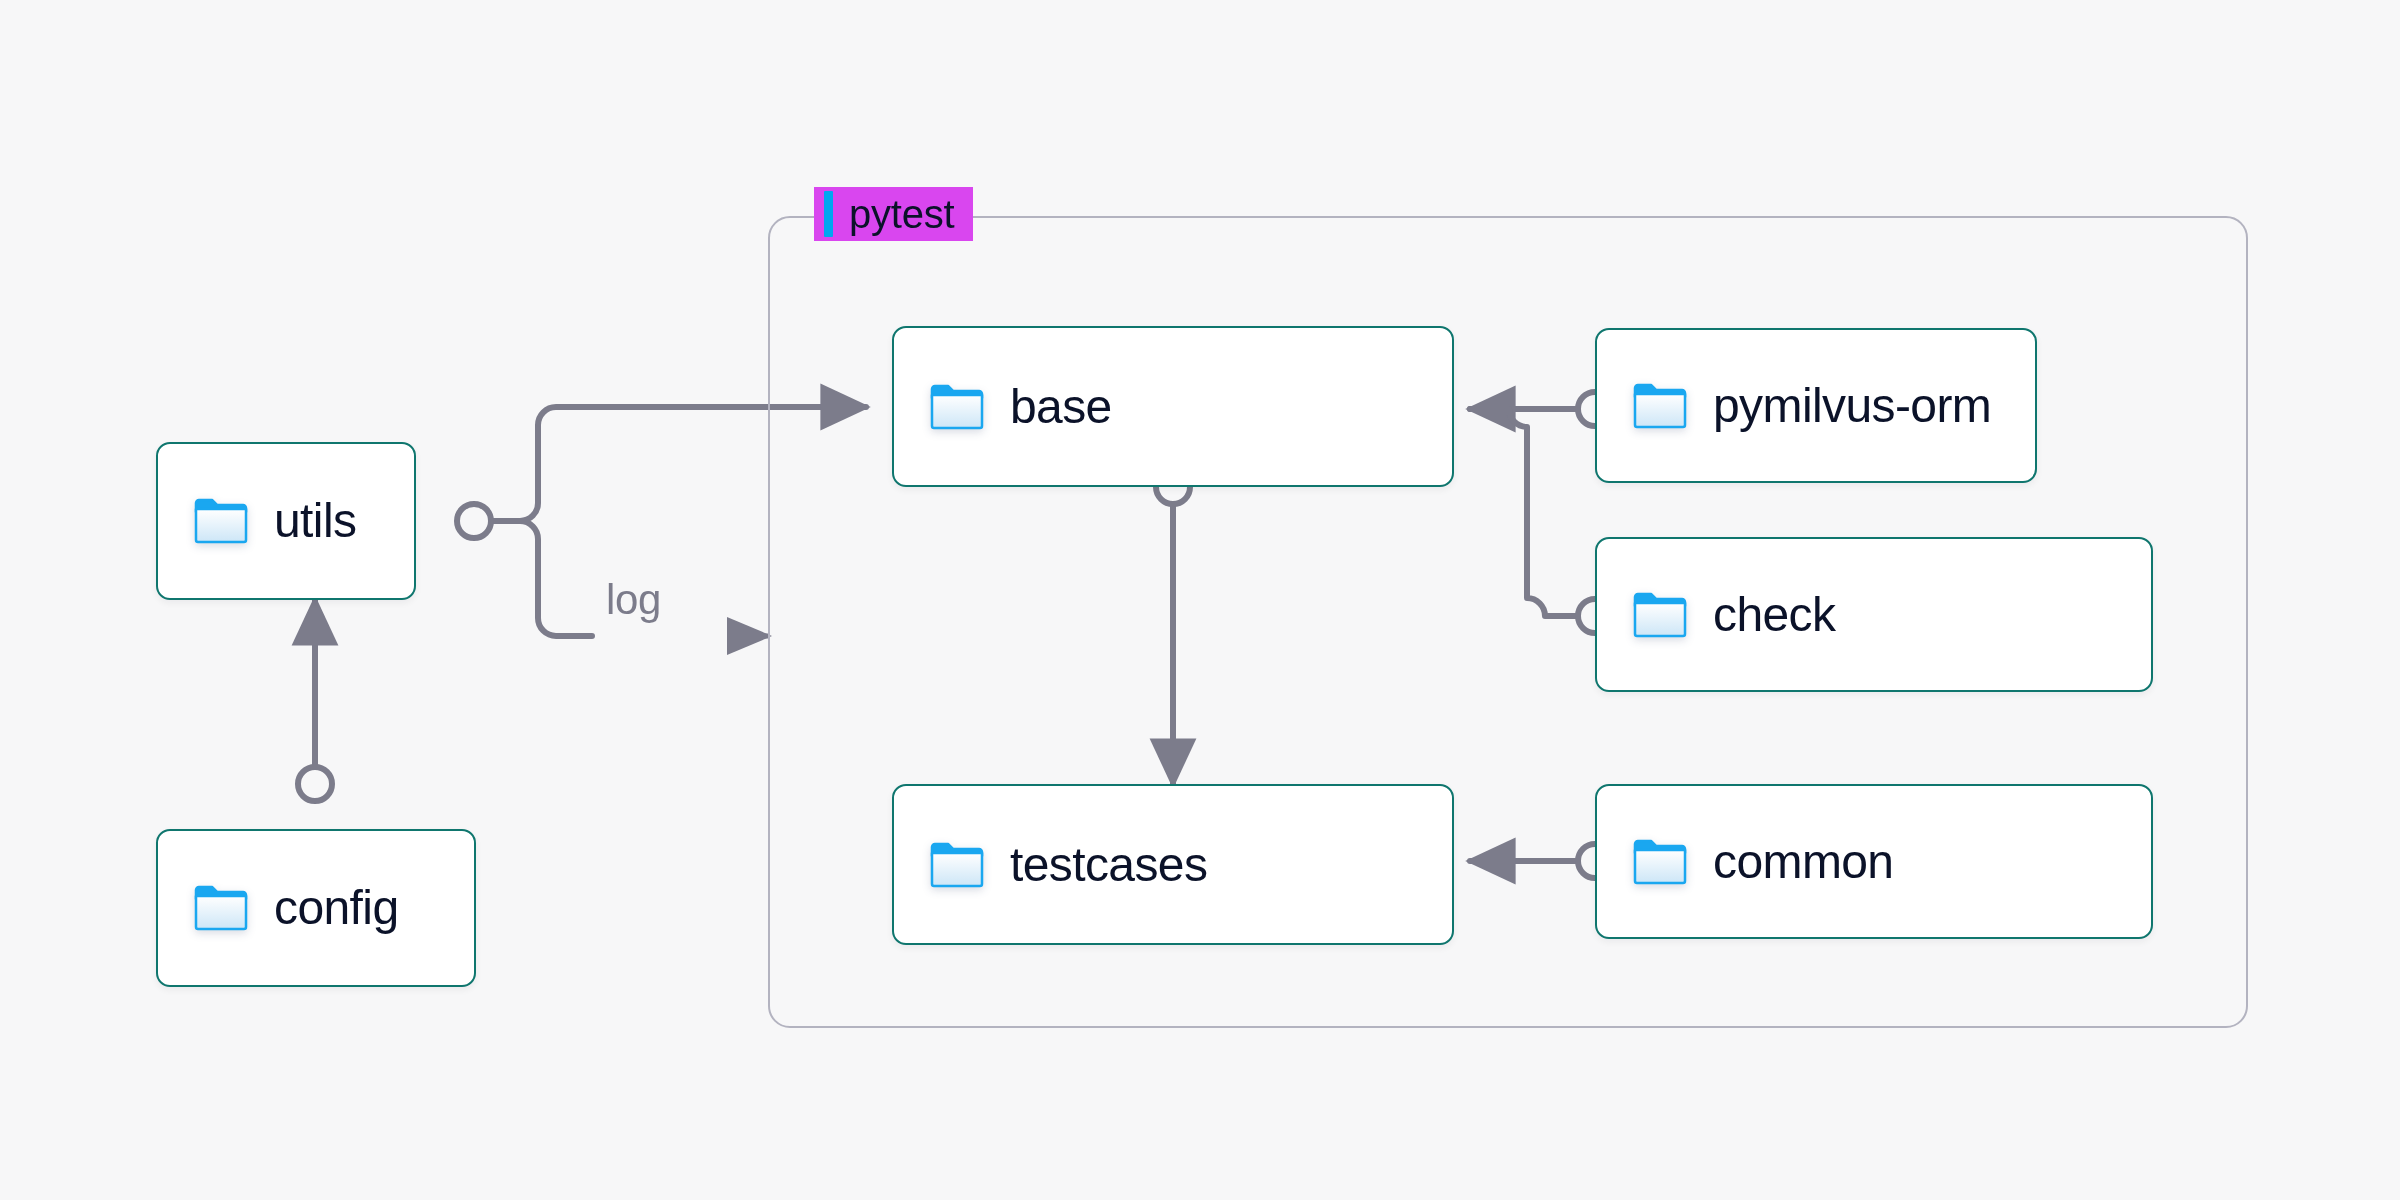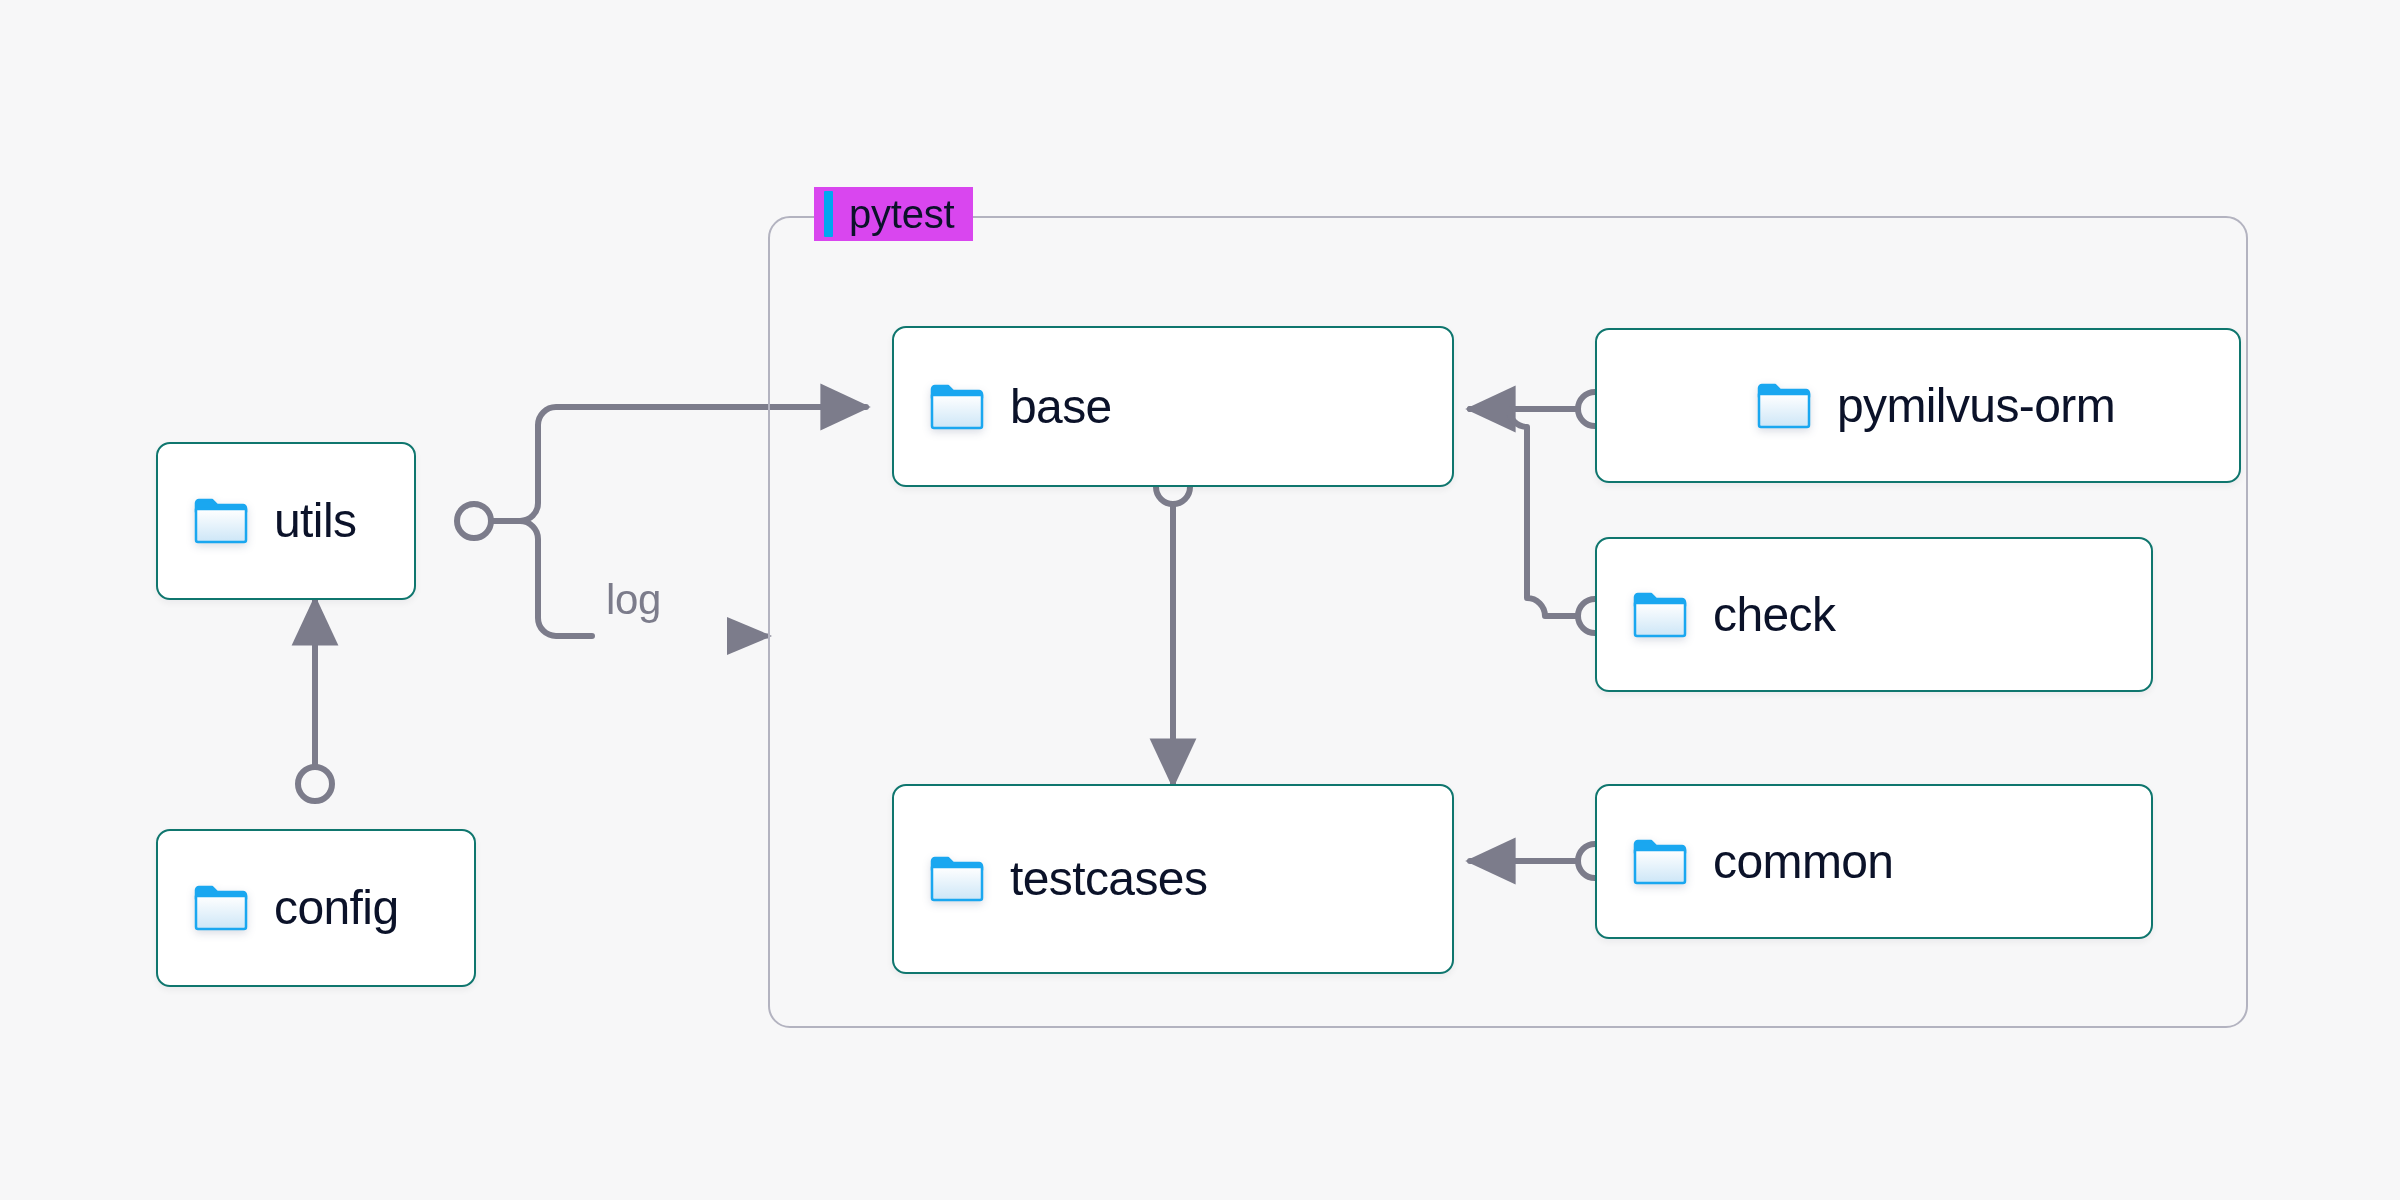--- a/index.html
+++ b/index.html
@@ -182,29 +182,29 @@
   </div>
 
   <div class="node" style="left:892px; top:326px; width:562px; height:161px;">
     <svg class="folder-icon" viewBox="0 0 54 46">
       <path d="M2,9 L2,5 A3,3 0 0 1 5,2 L18,2 L23,7 L49,7 A3,3 0 0 1 52,10 L52,14 L2,14 Z" fill="#1aa7f0" stroke="#1aa7f0" stroke-width="2.5" stroke-linejoin="round"></path>
       <path d="M2,11 L52,11 L52,42 A2,2 0 0 1 50,44 L4,44 A2,2 0 0 1 2,42 Z" fill="url(#folderGrad)" stroke="#1aa7f0" stroke-width="2.5" stroke-linejoin="round"></path>
     </svg>
     <span class="label">base</span>
   </div>
 
-  <div class="node" style="left:892px; top:784px; width:562px; height:190px;">
+  <div class="node" style="left:892px; top:784px; width:562px; height:161px;">
     <svg class="folder-icon" viewBox="0 0 54 46">
       <path d="M2,9 L2,5 A3,3 0 0 1 5,2 L18,2 L23,7 L49,7 A3,3 0 0 1 52,10 L52,14 L2,14 Z" fill="#1aa7f0" stroke="#1aa7f0" stroke-width="2.5" stroke-linejoin="round"></path>
       <path d="M2,11 L52,11 L52,42 A2,2 0 0 1 50,44 L4,44 A2,2 0 0 1 2,42 Z" fill="url(#folderGrad)" stroke="#1aa7f0" stroke-width="2.5" stroke-linejoin="round"></path>
     </svg>
     <span class="label">testcases</span>
   </div>
 
-  <div class="node" style="left:1595px; top:328px; width:646px; height:155px;justify-content:center;">
+  <div class="node" style="left:1595px; top:328px; width:442px; height:155px;">
     <svg class="folder-icon" viewBox="0 0 54 46">
       <path d="M2,9 L2,5 A3,3 0 0 1 5,2 L18,2 L23,7 L49,7 A3,3 0 0 1 52,10 L52,14 L2,14 Z" fill="#1aa7f0" stroke="#1aa7f0" stroke-width="2.5" stroke-linejoin="round"></path>
       <path d="M2,11 L52,11 L52,42 A2,2 0 0 1 50,44 L4,44 A2,2 0 0 1 2,42 Z" fill="url(#folderGrad)" stroke="#1aa7f0" stroke-width="2.5" stroke-linejoin="round"></path>
     </svg>
     <span class="label">pymilvus-orm</span>
   </div>
 
   <div class="node" style="left:1595px; top:784px; width:558px; height:155px;">
     <svg class="folder-icon" viewBox="0 0 54 46">
       <path d="M2,9 L2,5 A3,3 0 0 1 5,2 L18,2 L23,7 L49,7 A3,3 0 0 1 52,10 L52,14 L2,14 Z" fill="#1aa7f0" stroke="#1aa7f0" stroke-width="2.5" stroke-linejoin="round"></path>

